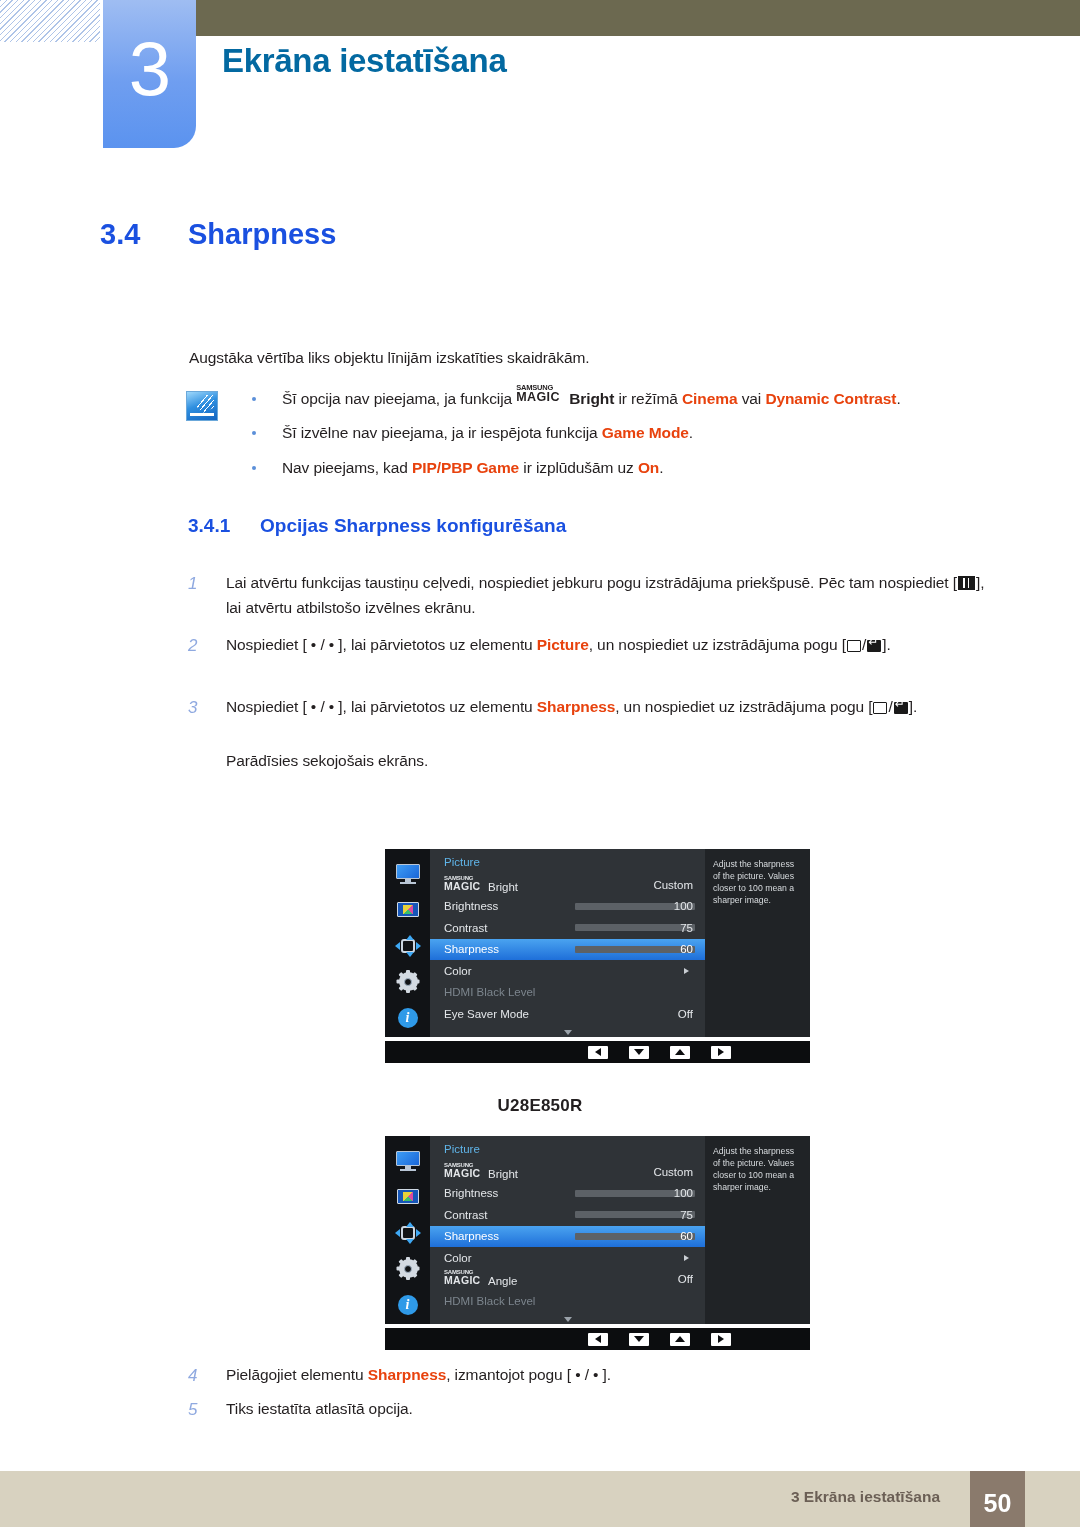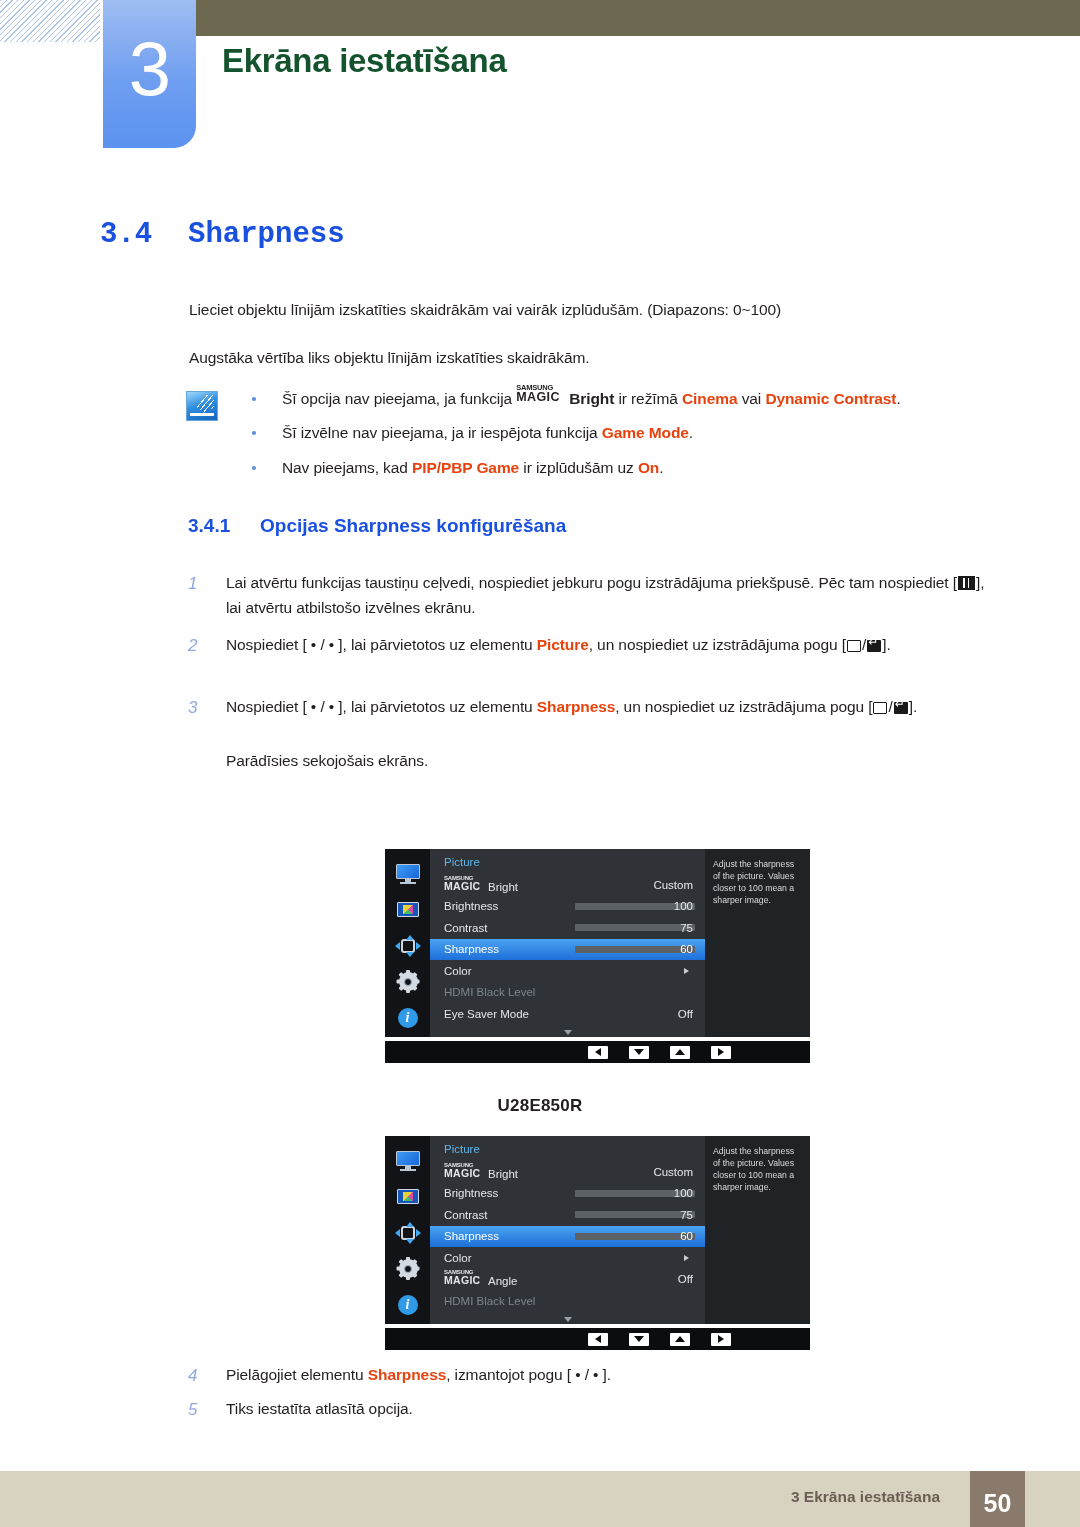--- a/index.html
+++ b/index.html
@@ -28,26 +28,26 @@
     background: linear-gradient(180deg, #9fbdf2 0%, #6f9ef0 55%, #5b93ef 100%);
     border-bottom-right-radius: 22px;
     display: flex; align-items: center; justify-content: center;
   }
   .chapter-num {
     color: #ffffff; font-size: 76px; font-weight: 400; line-height: 1;
     margin-top: -10px; letter-spacing: -1px;
   }
   .chapter-title {
     position: absolute; left: 222px; top: 42px;
-    color: #14532d; font-size: 33px; font-weight: bold;
+    color: #0369a1; font-size: 33px; font-weight: bold;
     letter-spacing: -0.3px;
   }
 
   
-  .sec-h2 { position: absolute; left: 100px; top: 218px; display: flex; font-family: Liberation Mono, monospace; }
+  .sec-h2 { position: absolute; left: 100px; top: 218px; display: flex; }
   .sec-h2 .num { color: #1a50e0; font-size: 29px; font-weight: bold; width: 88px; }
   .sec-h2 .txt { color: #1a50e0; font-size: 29px; font-weight: bold; }
 
   .sec-h3 { position: absolute; left: 188px; top: 515px; display: flex; }
   .sec-h3 .num { color: #1a50e0; font-size: 19px; font-weight: bold; width: 72px; }
   .sec-h3 .txt { color: #1a50e0; font-size: 19px; font-weight: bold; }
 
   
   .para {
     position: absolute; left: 189px; color: #231f20;
@@ -320,21 +320,20 @@
   <div class="chapter-tab">
     <span class="chapter-num">3</span>
   </div>
   <div class="chapter-title">Ekrāna iestatīšana</div>
 
   <div class="sec-h2">
     <span class="num">3.4</span>
     <span class="txt">Sharpness</span>
   </div>
 
-  <div class="para p1">Lieciet objektu līnijām izskatīties skaidrākām vai vairāk izplūdušām. (Diapazons: 0~100)</div>
   <div class="para p2">Augstāka vērtība liks objektu līnijām izskatīties skaidrākām.</div>
 
   <div class="note-icon">
     <span class="pen"></span>
     <span class="base"></span>
   </div>
   <div class="note-list">
 
     <div class="note-li"><span>Šī opcija nav pieejama, ja funkcija </span><span class="magic-lockup"><span class="s">SAMSUNG</span><span class="m">MAGIC</span></span><b>Bright</b><span> ir režīmā </span><span class="hl">Cinema</span><span> vai </span><span class="hl">Dynamic Contrast</span><span>.</span></div>
 

